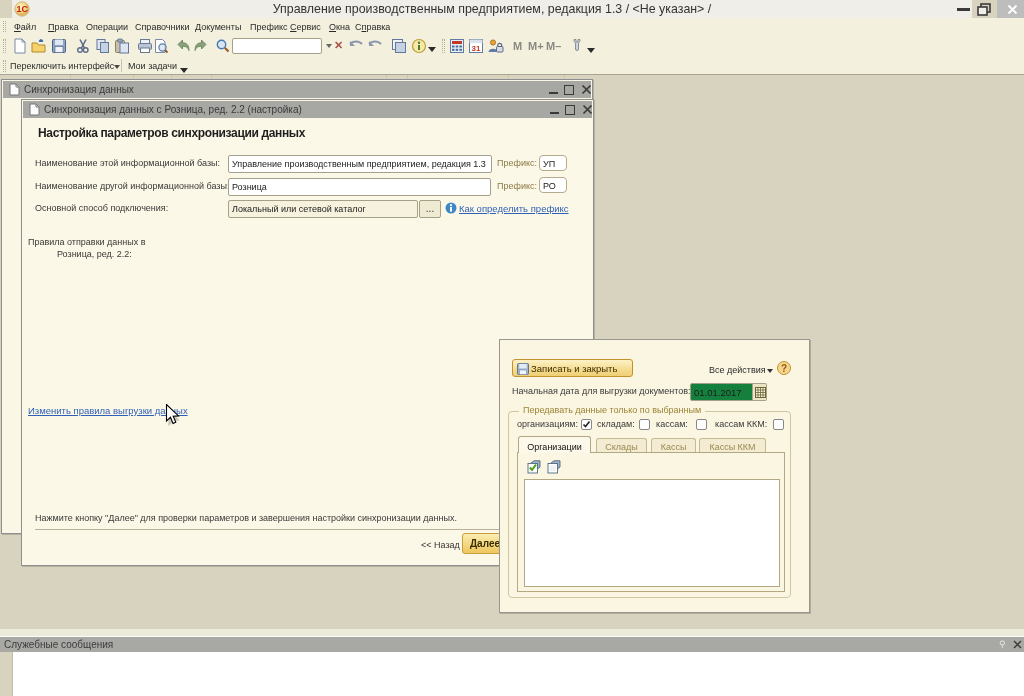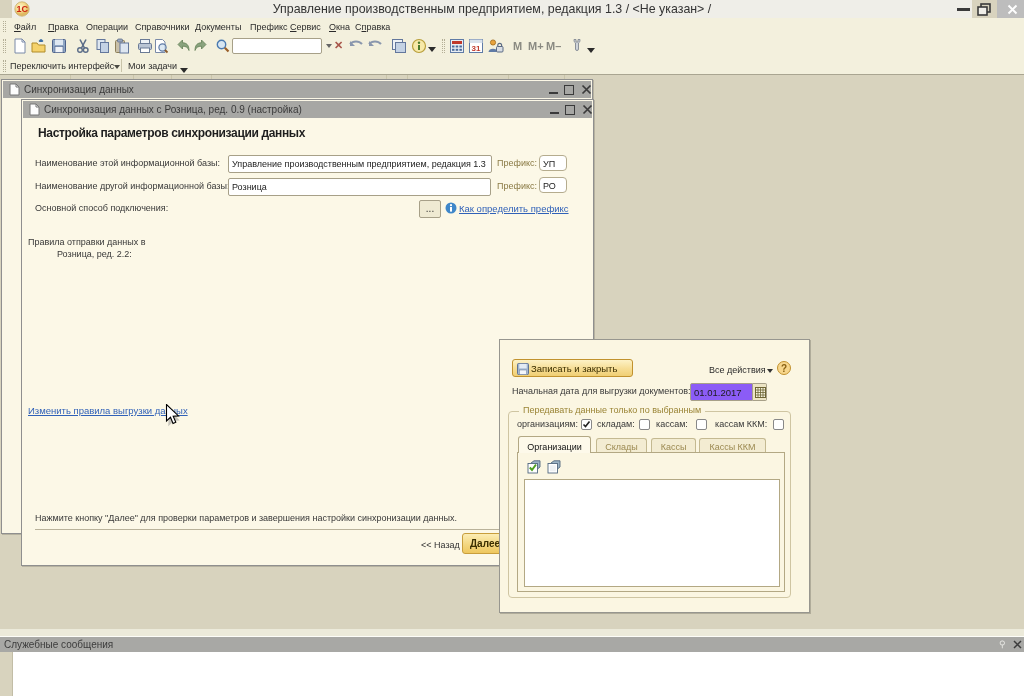--- a/index.html
+++ b/index.html
@@ -189,38 +189,39 @@
       </svg>
   </div>
 </div>
 
 <div class="abs" style="left:21px;top:99px;width:573px;height:467px;background:#fcf8e7;border:1px solid #8f8f8f;box-shadow:1px 1px 0 #b6b2a0;">
   <div class="cap abs" style="left:1px;top:1px;right:1px;height:17px;">
     <svg class="abs" style="left:6px;top:2px" width="11" height="13" viewBox="0 0 11 13">
         <path d="M1 1h6l3 3v8H1z" fill="#fdfdfd" stroke="#777" stroke-width="1"></path>
         <path d="M7 1v3h3" fill="none" stroke="#777" stroke-width="1"></path>
       </svg>
-    <div class="abs" style="left:21px;top:3px;font-size:10px;color:#3a3a3a;">Синхронизация данных с Розница, ред. 0.9 (настройка)</div>
+    <div class="abs" style="left:21px;top:3px;font-size:10px;color:#3a3a3a;">Синхронизация данных с Розница, ред. 2.2 (настройка)</div>
     <div class="capbtn" style="left:527px;top:4px;width:9px;height:9px;border-bottom:2.2px solid #3a3a3a;"></div>
     <div class="capbtn" style="left:542px;top:3.5px;width:10px;height:10px;border:1.5px solid #3a3a3a;"></div>
     <svg class="abs" style="left:559px;top:3px" width="11" height="11" viewBox="0 0 11 11">
         <path d="M1.5 1.5 L9.5 9.5 M9.5 1.5 L1.5 9.5" stroke="#3a3a3a" stroke-width="1.7"></path>
       </svg>
   </div>
   <div class="abs" id="wizard" style="left:1px;top:18px;right:1px;bottom:1px;background:#fcf8e7;">
     <div class="abs" style="left:15px;top:8px;font-size:12px;font-weight:bold;color:#1e1e1e;letter-spacing:-0.35px;">Настройка параметров синхронизации данных</div>
     <div class="abs lbl" style="left:12px;top:40px;">Наименование этой информационной базы:</div>
     <div class="abs inp" style="left:205px;top:37px;width:264px;height:18px;">Управление производственным предприятием, редакция 1.3</div>
     <div class="abs" style="left:474px;top:40px;font-size:9px;color:#8a7a45;white-space:nowrap;">Префикс:</div>
     <div class="abs inp" style="left:516px;top:37px;width:28px;height:16px;border-radius:4px;border-color:#b5ac8e;">УП</div>
     <div class="abs lbl" style="left:12px;top:63px;">Наименование другой информационной базы:</div>
     <div class="abs inp" style="left:205px;top:60px;width:263px;height:18px;">Розница</div>
     <div class="abs" style="left:474px;top:63px;font-size:9px;color:#8a7a45;white-space:nowrap;">Префикс:</div>
     <div class="abs inp" style="left:516px;top:59px;width:28px;height:16px;border-radius:4px;border-color:#b5ac8e;">РО</div>
     <div class="abs lbl" style="left:12px;top:85px;">Основной способ подключения:</div>
+    <div class="abs inp" style="left:205px;top:82px;width:190px;height:18px;background:#f7f2de;">Локальный или сетевой каталог</div>
     <div class="abs" style="left:396px;top:82px;width:22px;height:18px;background:#efead2;border:1px solid #a7a088;border-radius:2px;font-size:10px;color:#333;text-align:center;line-height:15px;">...</div>
     <svg class="abs" style="left:422px;top:84px" width="12" height="12" viewBox="0 0 12 12">
         <circle cx="6" cy="6" r="5.5" fill="#3f87c9"></circle>
         <circle cx="6" cy="3.2" r="1.1" fill="#fff"></circle>
         <rect x="5" y="5" width="2" height="4.6" fill="#fff"></rect>
       </svg>
     <div class="abs link" style="left:436px;top:85px;">Как определить префикс</div>
     <div class="abs lbl" style="left:5px;top:119px;">Правила отправки данных в</div>
     <div class="abs lbl" style="left:5px;top:131px;margin-left:29px;">Розница, ред. 2.2:</div>
     <div class="abs link" style="left:5px;top:287px;">Изменить правила выгрузки данных</div>
@@ -241,21 +242,21 @@
         <rect x="0.5" y="0.5" width="11" height="11" rx="1" fill="#a3b7d0" stroke="#5f7394"></rect>
         <rect x="2.3" y="0.8" width="7.4" height="4.6" fill="#e3ebf4"></rect>
         <rect x="2.3" y="7" width="7.4" height="4.6" fill="#f3f6fa" stroke="#5f7394" stroke-width="0.5"></rect>
       </svg>
     <div class="abs" style="left:18px;top:3px;font-size:9.5px;font-weight:normal;color:#3a2e00;white-space:nowrap;">Записать и закрыть</div>
   </div>
   <div class="abs t11" style="left:209px;top:25px;color:#2b2b2b;font-size:9px;">Все действия</div>
   <div class="abs" style="left:267px;top:29px;width:0;height:0;border-left:3.5px solid transparent;border-right:3.5px solid transparent;border-top:4px solid #333;"></div>
   <div class="abs" style="left:277px;top:21px;width:14px;height:14px;border-radius:50%;background:#f7d68c;border:1px solid #c1912f;font-size:10px;font-weight:bold;color:#8a6114;text-align:center;line-height:13px;">?</div>
   <div class="abs lbl" style="left:12px;top:46px;">Начальная дата для выгрузки документов:</div>
-  <div class="abs" style="left:190px;top:43px;width:63px;height:18px;background:#8b5cf6;border:1px solid #a7a088;border-radius:2px 0 0 2px;font-size:9.5px;color:#1c1c1c;padding:3px 0 0 3px;">01.01.2017</div>
+  <div class="abs" style="left:190px;top:43px;width:63px;height:18px;background:#15803d;border:1px solid #a7a088;border-radius:2px 0 0 2px;font-size:9.5px;color:#1c1c1c;padding:3px 0 0 3px;">01.01.2017</div>
   <div class="abs" style="left:253px;top:43px;width:14px;height:18px;background:#ece4c4;border:1px solid #a7a088;border-left:none;border-radius:0 2px 2px 0;">
     <svg class="abs" style="left:2px;top:3px" width="11" height="11" viewBox="0 0 11 11">
         <rect x="0.5" y="0.5" width="10" height="10" fill="#f6f2de" stroke="#6d6433"></rect>
         <path d="M0.5 3h10M0.5 5.5h10M0.5 8h10M3 0.5v10M5.5 0.5v10M8 0.5v10" stroke="#6d6433" stroke-width="0.8"></path>
       </svg>
   </div>
   <div class="abs" style="left:8px;top:71px;width:283px;height:187px;border:1px solid #cfc5a2;border-radius:4px;"></div>
   <div class="abs" style="left:19px;top:65px;font-size:9px;color:#9a8435;background:#fbf6e2;padding:0 4px;">Передавать данные только по выбранным</div>
   <div class="abs lbl" style="left:17px;top:79px;">организациям:</div>
   <div class="abs" style="left:81px;top:79px;width:11px;height:11px;background:#fff;border:1px solid #888;border-radius:2px;">

